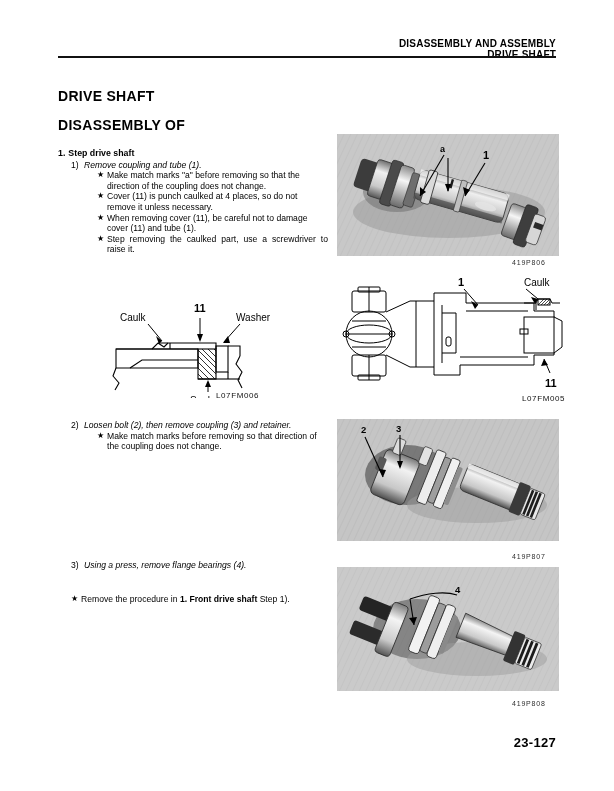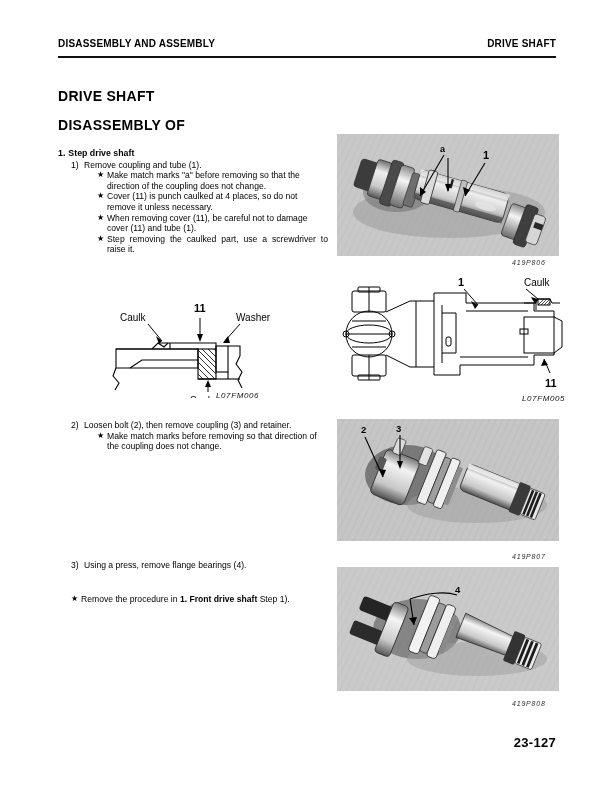--- a/index.html
+++ b/index.html
@@ -24,20 +24,21 @@
     position: absolute;
     left: 58px;
     top: 38px;
     width: 498px;
     display: flex;
     justify-content: space-between;
     align-items: flex-end;
     font-size: 10px;
     font-weight: bold;
     letter-spacing: 0.2px;
+    flex-direction: column;
   }
   .header-rule {
     position: absolute;
     left: 58px;
     top: 56px;
     width: 498px;
     height: 0;
     border-top: 2px solid #111;
   }
 
@@ -77,21 +78,21 @@
   .step {
     display: flex;
     margin-top: 1px;
   }
   .step-num {
     width: 26px;
     flex: 0 0 26px;
     padding-left: 13px;
     box-sizing: border-box;
   }
-  .step-body { flex: 1; }
+  .step-body { flex: 1; font-style: italic; }
 
   .bullets {
     margin-top: 0px;
     padding-left: 39px;
   }
   .bullet {
     display: flex;
     margin-bottom: 0px;
   }
   .star {
@@ -109,21 +110,20 @@
     padding-left: 13px;
     margin-top: 0px;
   }
 
   
   .fig-id {
     position: absolute;
     font-size: 8px;
     letter-spacing: 0.6px;
     color: #111;
-    font-style: italic;
   }
   .fig-id.photo {
     font-size: 7px;
     color: #2e2e2e;
     letter-spacing: 0.8px;
   }
 
   
   .photo-frame {
     position: absolute;

